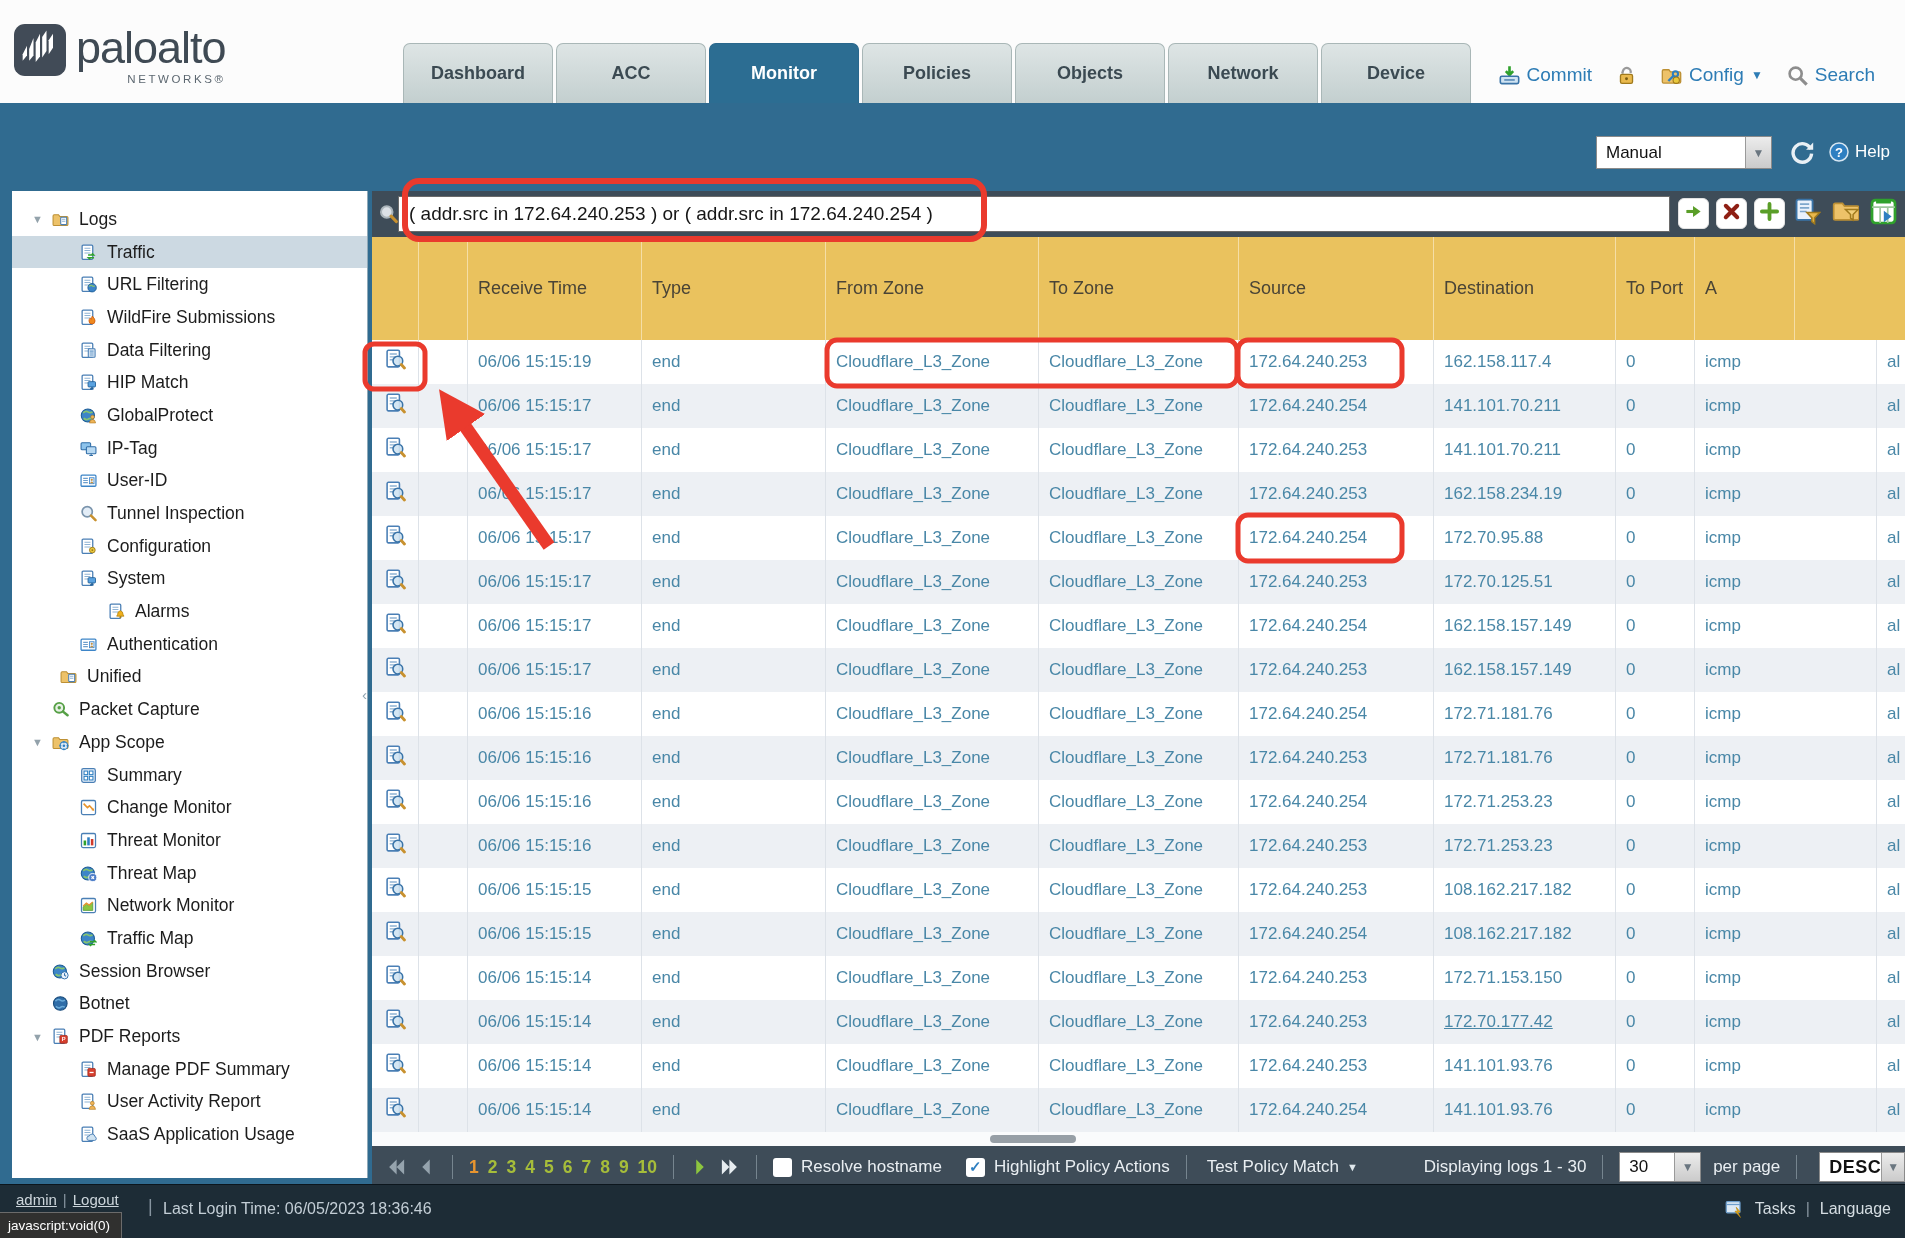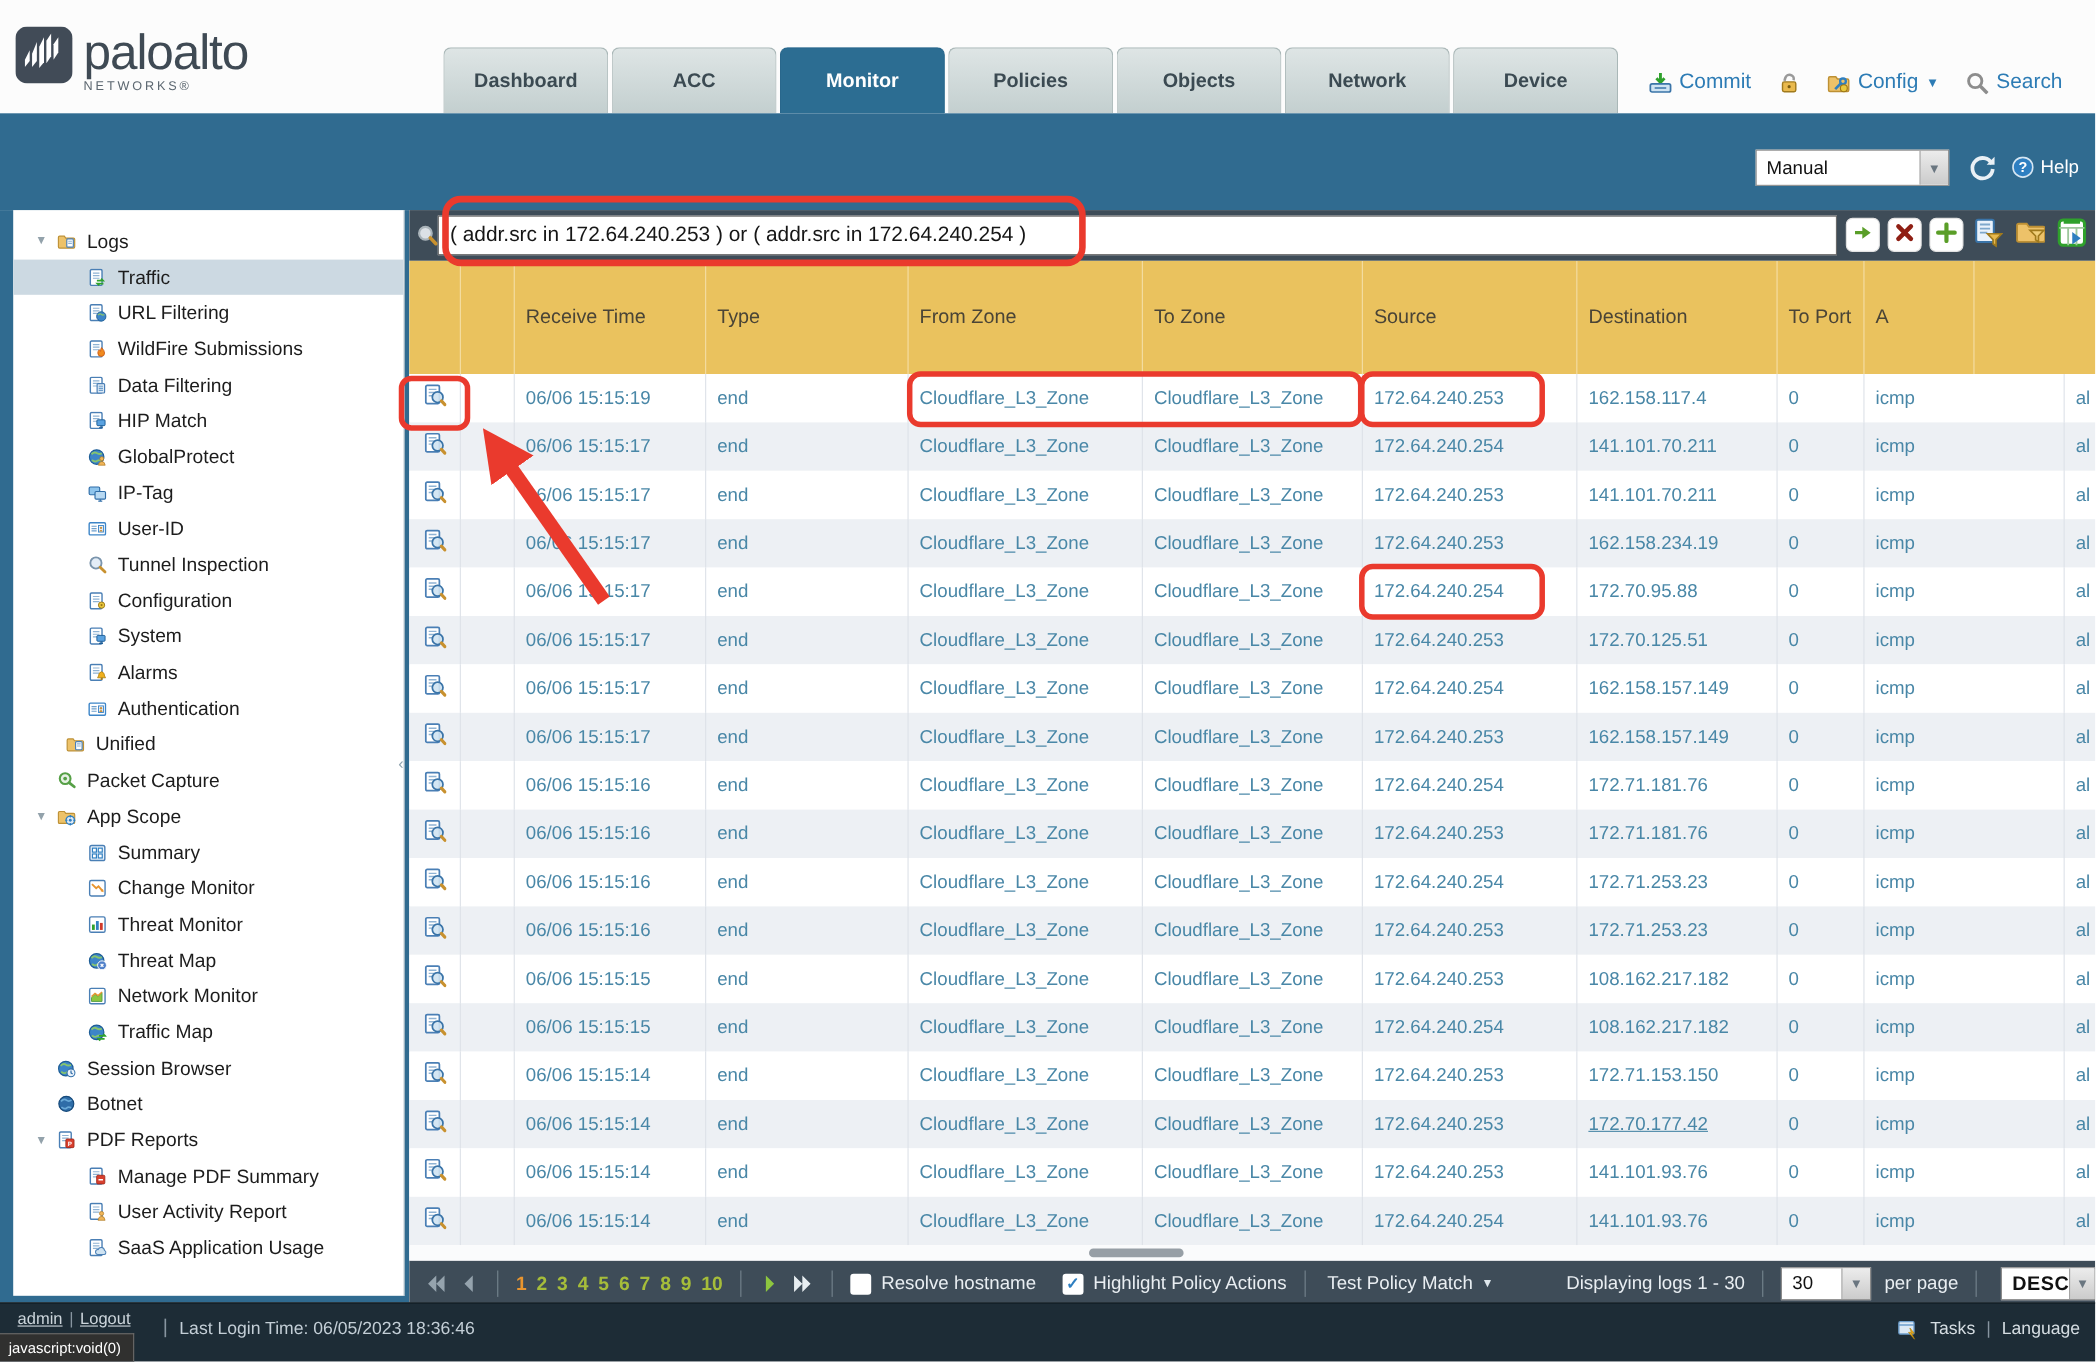--- a/index.html
+++ b/index.html
@@ -6,21 +6,21 @@
   * { margin:0; padding:0; box-sizing:border-box; }
   html,body { width:1905px; height:1238px; overflow:hidden; background:#fff;
               font-family:"Liberation Sans", sans-serif; }
   .app { position:relative; width:1905px; height:1238px; background:#fff; overflow:hidden; }
 
   
   .hdr { position:absolute; left:0; top:0; width:1905px; height:103px; background:#fcfcfc; }
   .brand { position:absolute; left:14px; top:24px; display:flex; align-items:flex-start; gap:10px; }
   .brand-mark svg { width:52px; height:52px; display:block; }
   .brand-name { display:block; font-size:45px; line-height:48px; font-weight:500; color:#3f4a54; letter-spacing:-1px; }
-  .brand-sub { display:block; font-size:11.5px; letter-spacing:2.6px; color:#5c6770; margin-top:1px; }
+  .brand-sub { display:block; text-align:right; font-size:11.5px; letter-spacing:2.6px; color:#5c6770; margin-top:1px; }
   .tabs { position:absolute; left:403px; bottom:0; display:flex; gap:3px; }
   .tab { width:150px; height:60px; background:linear-gradient(#dee5e5,#c3cfcf); border:1px solid #a9b7b7;
          border-bottom:none; border-radius:7px 7px 0 0; color:#3b4a52; font-weight:700; font-size:18px;
          display:flex; align-items:center; justify-content:center; cursor:pointer; }
   .tab.active { background:#2c6d92; color:#fff; border-color:#29678c; }
   .hdr-actions { position:absolute; right:30px; top:64px; display:flex; align-items:center; gap:24px;
                  font-size:19px; color:#2d7cb5; }
   .hact { display:flex; align-items:center; gap:7px; cursor:pointer; white-space:nowrap; }
   .hact .i svg, .hdr-actions > .i svg { width:21px; height:21px; display:block; }
   .caret { font-size:12px; color:#2d7cb5; }
@@ -349,21 +349,21 @@
           <span class="ticon">
             <svg viewBox="0 0 16 16" fill="none">
               <rect x="2" y="1" width="10" height="13.5" rx="1" fill="#fff" stroke="#4a7fb5" stroke-width="1.2"></rect>
               <path d="M4.2 4h5.6M4.2 6.2h5.6M4.2 8.4h5.6" stroke="#8fb3d4"></path>
               <rect x="7.6" y="7.2" width="7" height="5" rx=".8" fill="#5aa2e0" stroke="#1d5d96" stroke-width=".8"></rect>
               <path d="M11.1 12.2v1.4M9.4 14h3.4" stroke="#1d5d96"></path>
             </svg>
           </span>
           <span>System</span>
         </div>
-        <div class="trow" style="padding-left: 44px;">
+        <div class="trow" style="padding-left: 44px; margin-left: 28px;">
           <span class="tri"></span>
           <span class="ticon">
             <svg viewBox="0 0 16 16" fill="none">
               <rect x="2" y="1" width="10" height="13.5" rx="1" fill="#fff" stroke="#4a7fb5" stroke-width="1.2"></rect>
               <path d="M4.2 4h5.6M4.2 6.2h5.6M4.2 8.4h5.6" stroke="#8fb3d4"></path>
               <path d="M11.6 7.2q2.6.6 2.6 3.6l.8 1.6h-6.8l.8-1.6q0-3 2.6-3.6z" fill="#f0b01c" stroke="#b07f0a" stroke-width=".7"></path>
               <circle cx="11.6" cy="13.4" r=".9" fill="#b07f0a"></circle>
             </svg>
           </span>
           <span>Alarms</span>

